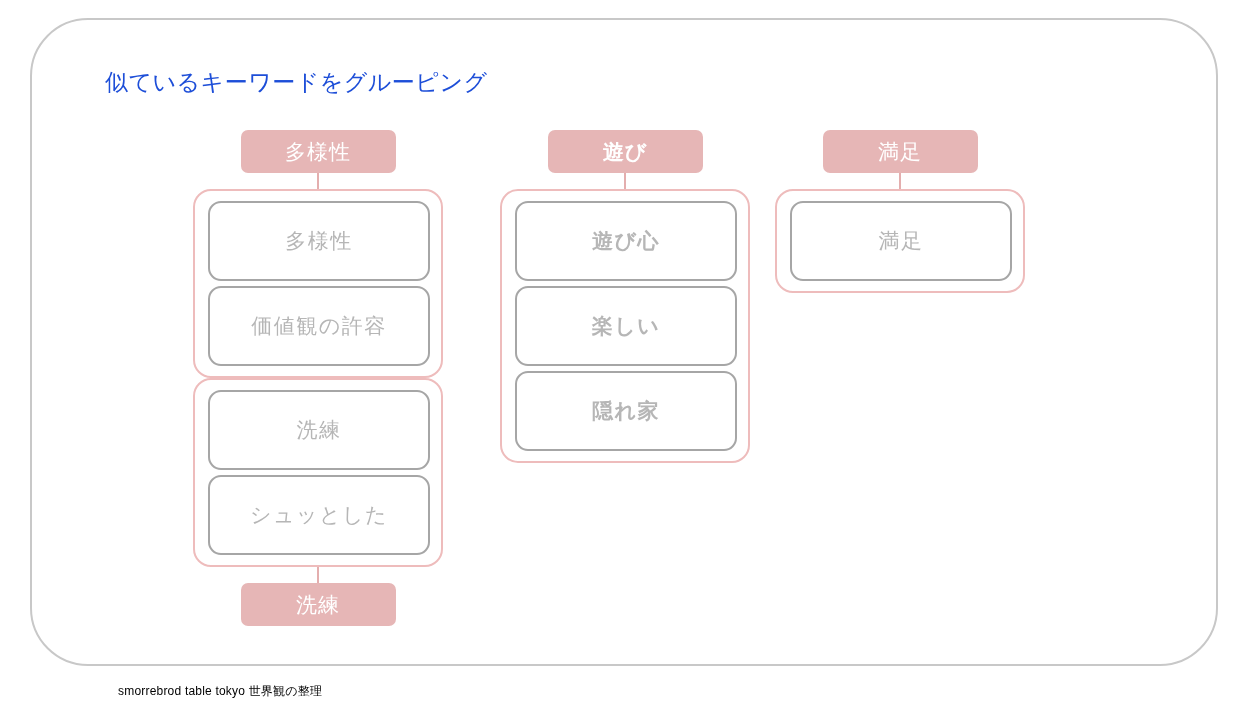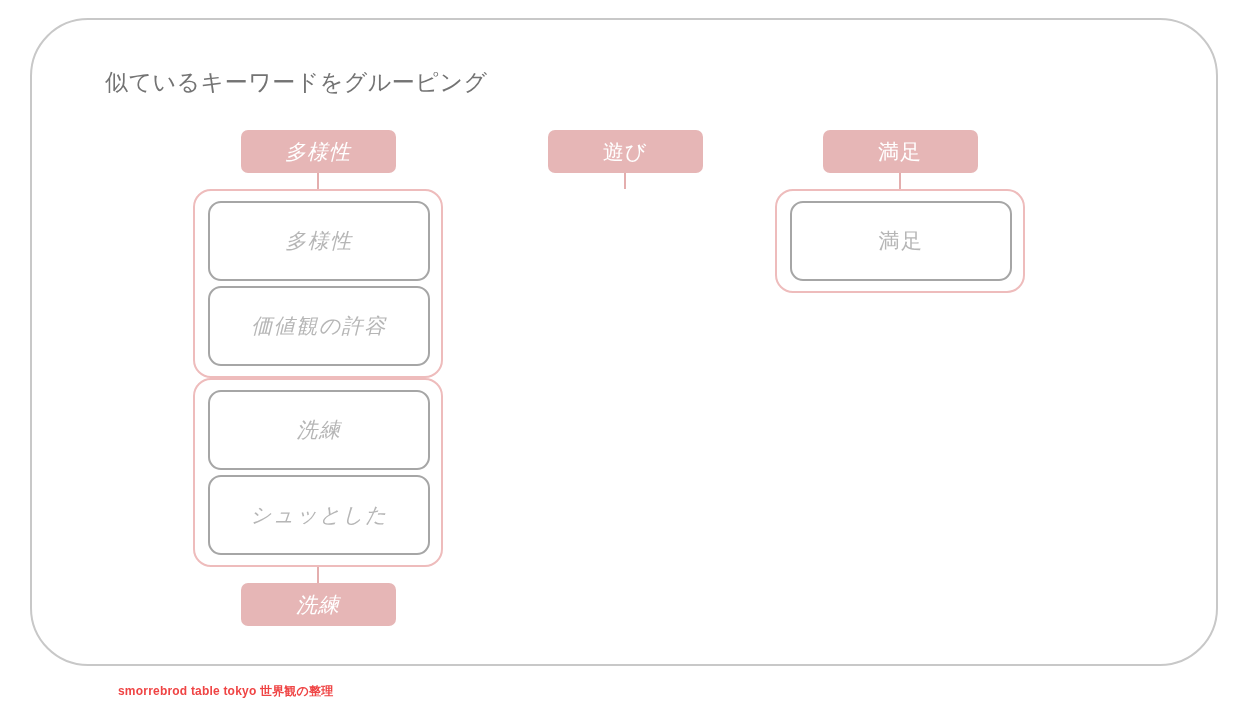--- a/index.html
+++ b/index.html
@@ -32,21 +32,21 @@
     background: #ffffff;
   }
 
   
   .slide-title {
     position: absolute;
     left: 105px;
     top: 66px;
     font-size: 23px;
     line-height: 32px;
-    color: #737373;
+    color: #1d4ed8;
     letter-spacing: 0.5px;
     white-space: nowrap;
   }
 
   
   .columns {
     position: absolute;
     left: 0;
     top: 0;
     width: 1250px;
@@ -55,22 +55,22 @@
 
   .column {
     position: absolute;
     top: 130px;
     width: 260px;
     display: flex;
     flex-direction: column;
     align-items: center;
   }
 
-  .column.col-1 { left: 188px; font-style: italic; }
-  .column.col-2 { left: 495px; }
+  .column.col-1 { left: 188px; }
+  .column.col-2 { left: 495px; font-weight: bold; }
   .column.col-3 { left: 770px; }
 
   
   .badge {
     position: relative;
     width: 155px;
     height: 43px;
     background: #e6b6b6;
     border-radius: 7px;
     color: #ffffff;
@@ -126,24 +126,23 @@
     font-size: 21px;
     letter-spacing: 1.5px;
   }
 
   
   .footer-caption {
     position: absolute;
     left: 118px;
     top: 683px;
     font-size: 12px;
-    color: #ef4444;
+    color: #000000;
     letter-spacing: 0.2px;
     white-space: nowrap;
-    font-weight: bold;
   }
 </style>
 </head>
 <body>
 
 <div class="slide">
 
   <div class="frame"></div>
 
   <div class="slide-title">似ているキーワードをグルーピング</div>
@@ -163,20 +162,25 @@
         <div class="card">洗練</div>
         <div class="card">シュッとした</div>
       </div>
       <div class="connector-up"></div>
       <div class="badge">洗練</div>
     </div>
 
     <div class="column col-2">
       <div class="badge">遊び</div>
       <div class="connector-down"></div>
+      <div class="group">
+        <div class="card">遊び心</div>
+        <div class="card">楽しい</div>
+        <div class="card">隠れ家</div>
+      </div>
     </div>
 
     <div class="column col-3">
       <div class="badge">満足</div>
       <div class="connector-down"></div>
       <div class="group">
         <div class="card">満足</div>
       </div>
     </div>
 

